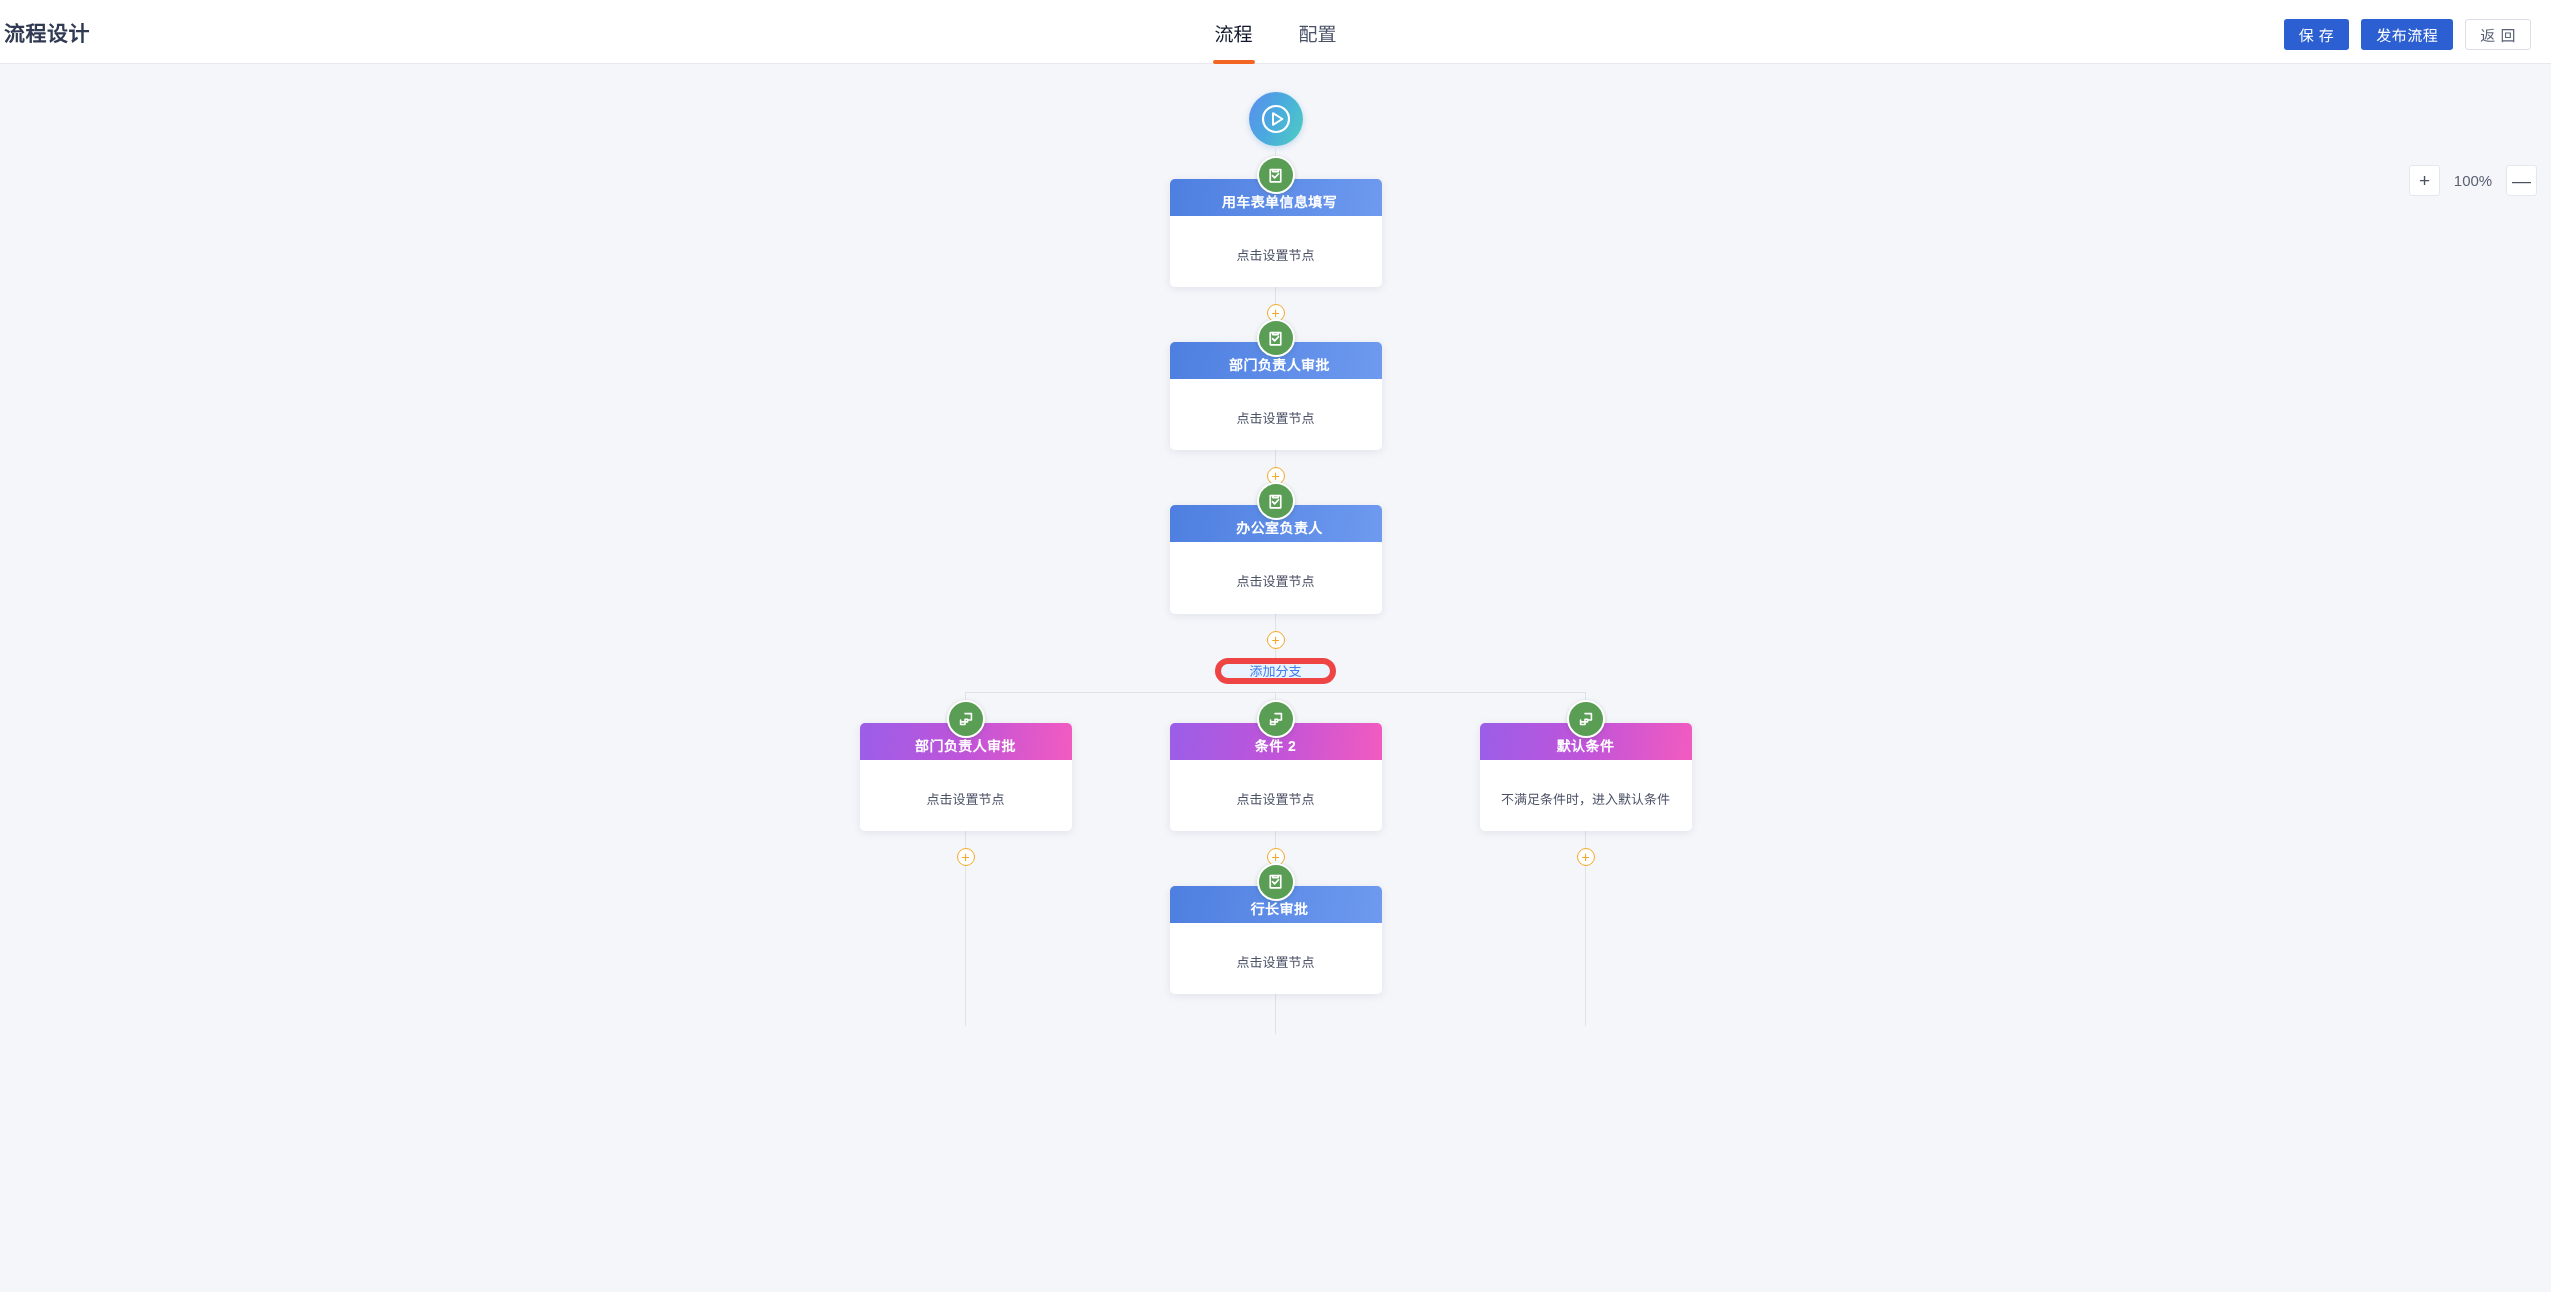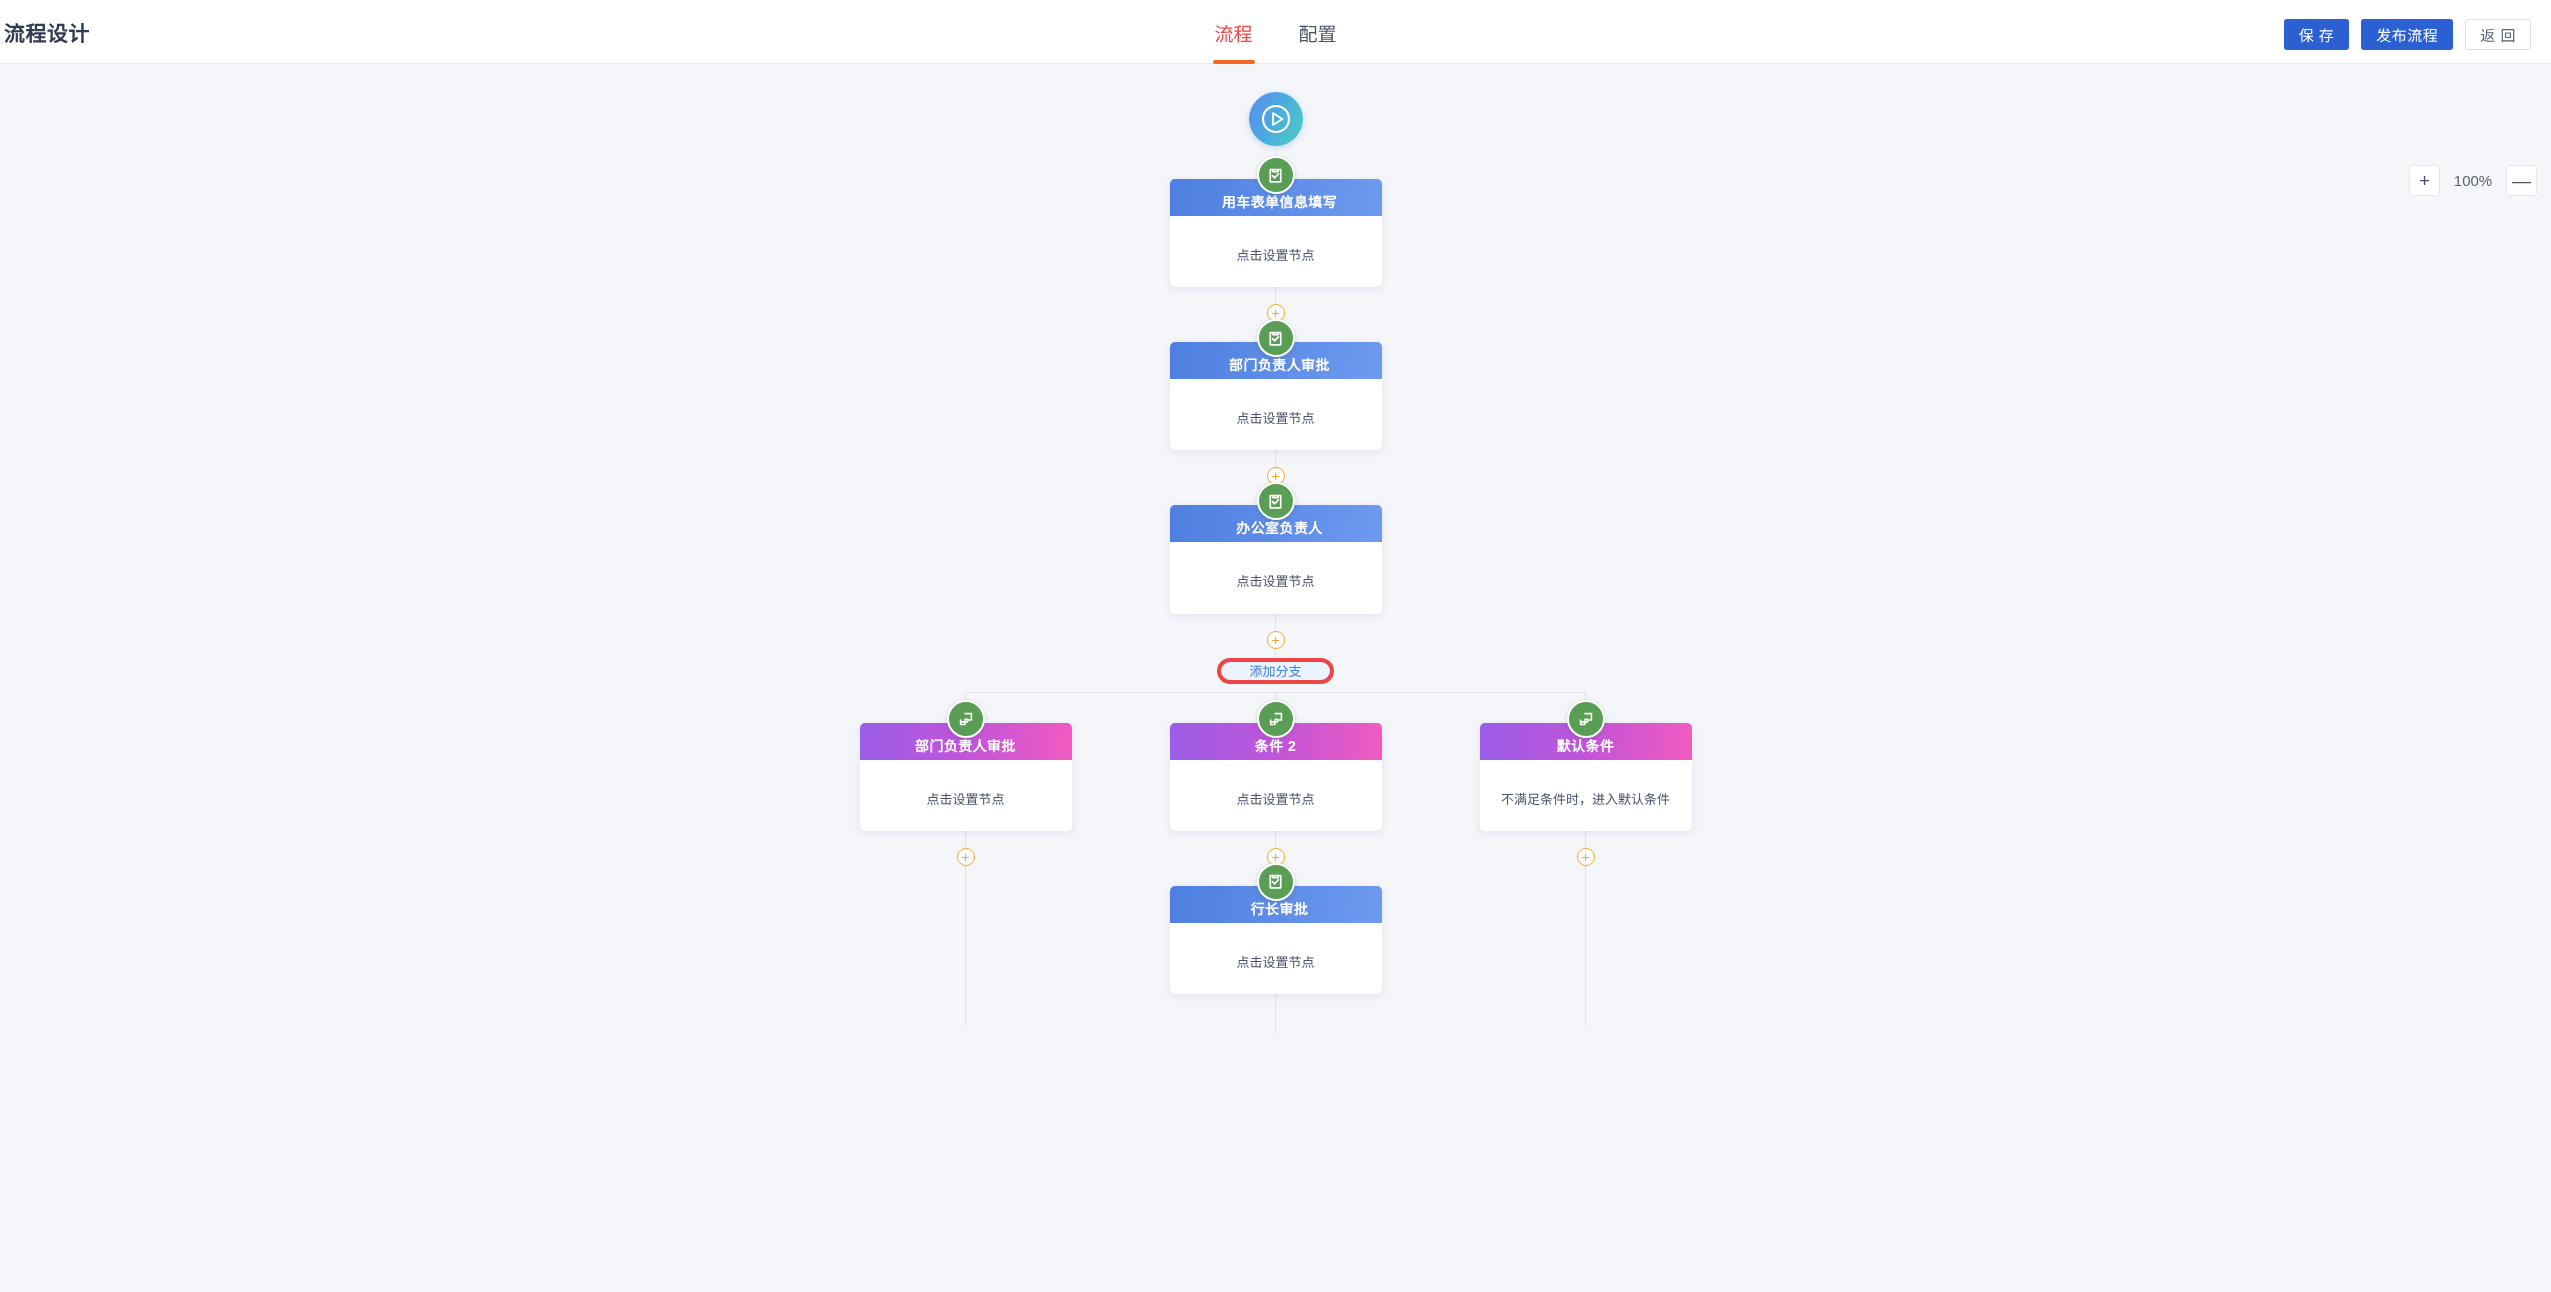--- a/index.html
+++ b/index.html
@@ -43,21 +43,21 @@
   .header-tab {
     position: relative;
     height: 64px;
     display: flex;
     align-items: center;
     font-size: 19px;
     color: #4a5268;
     cursor: pointer;
     padding: 0 2px;
   }
-  .header-tab.active { color: #ef4444; justify-content: flex-end; }
+  .header-tab.active { color: #0f172a; justify-content: flex-end; }
   .header-tab.active::after {
     content: "";
     position: absolute;
     left: 0; right: 0;
     bottom: 0;
     height: 4px;
     background: #f26522;
     border-radius: 2px;
   }
   .header-actions {
@@ -238,21 +238,21 @@
     box-shadow: 0 1px 4px rgba(40,80,40,0.22);
   }
   .node-badge svg { display: block; }
 
   
   .branch-pill {
     height: 26px;
     padding: 0 28px;
     border-radius: 13px;
     background: #eaf3ff;
-    border: 4px solid #ef4444;
+    border: 6px solid #ef4444;
     color: #4080e8;
     font-size: 13px;
     display: flex;
     align-items: center;
     justify-content: center;
     cursor: pointer;
     position: relative;
     z-index: 6;
     flex: none;
   }

